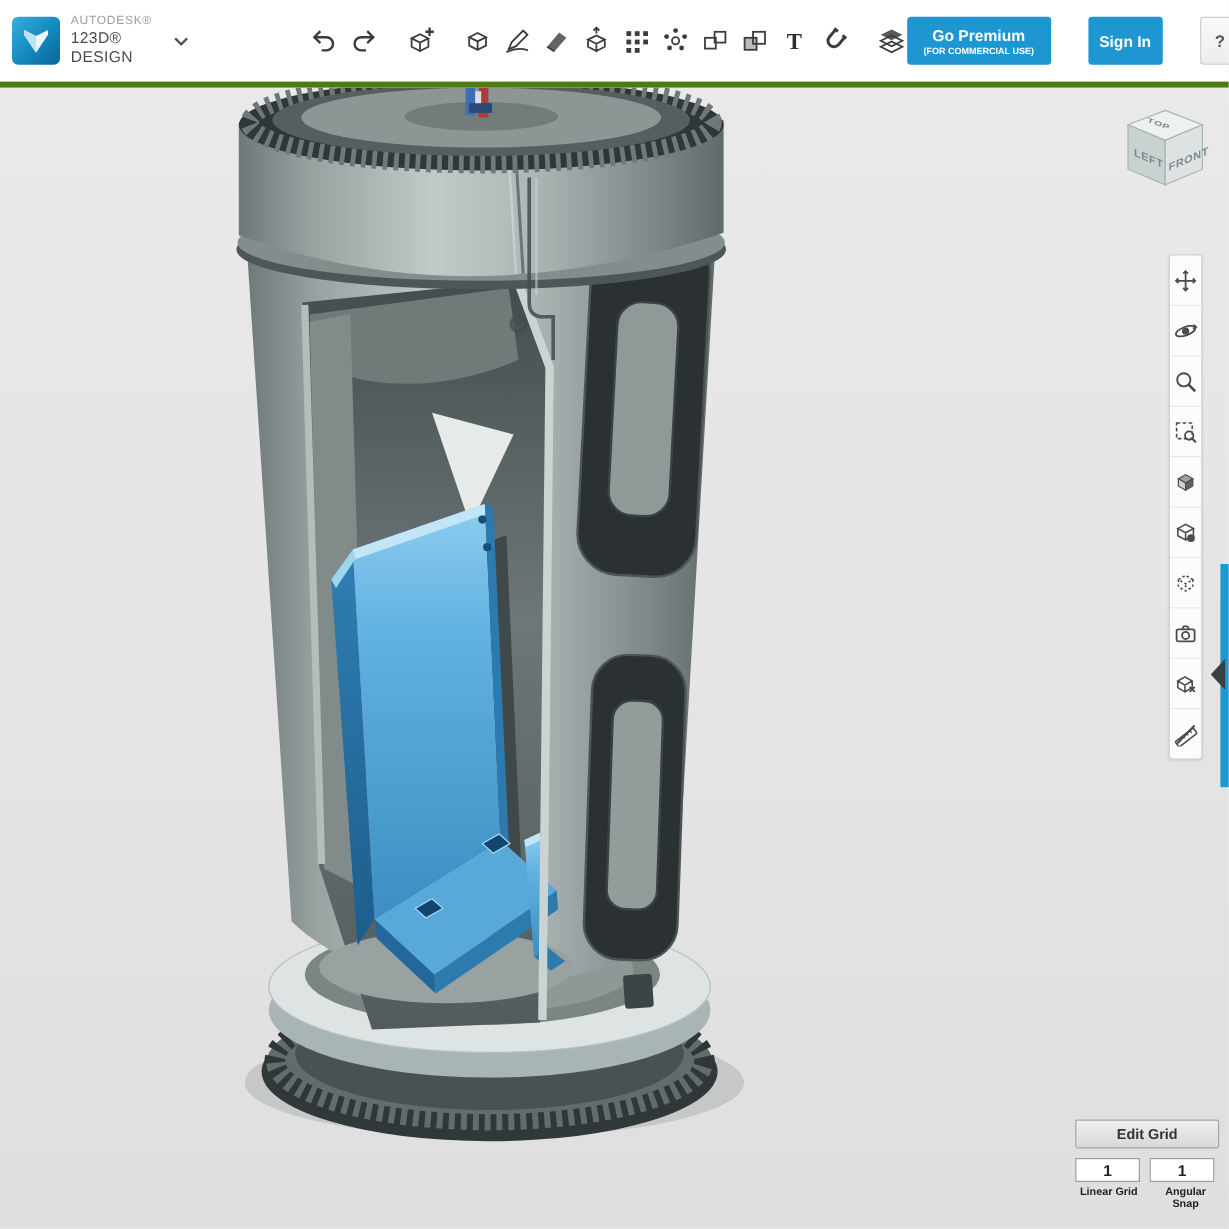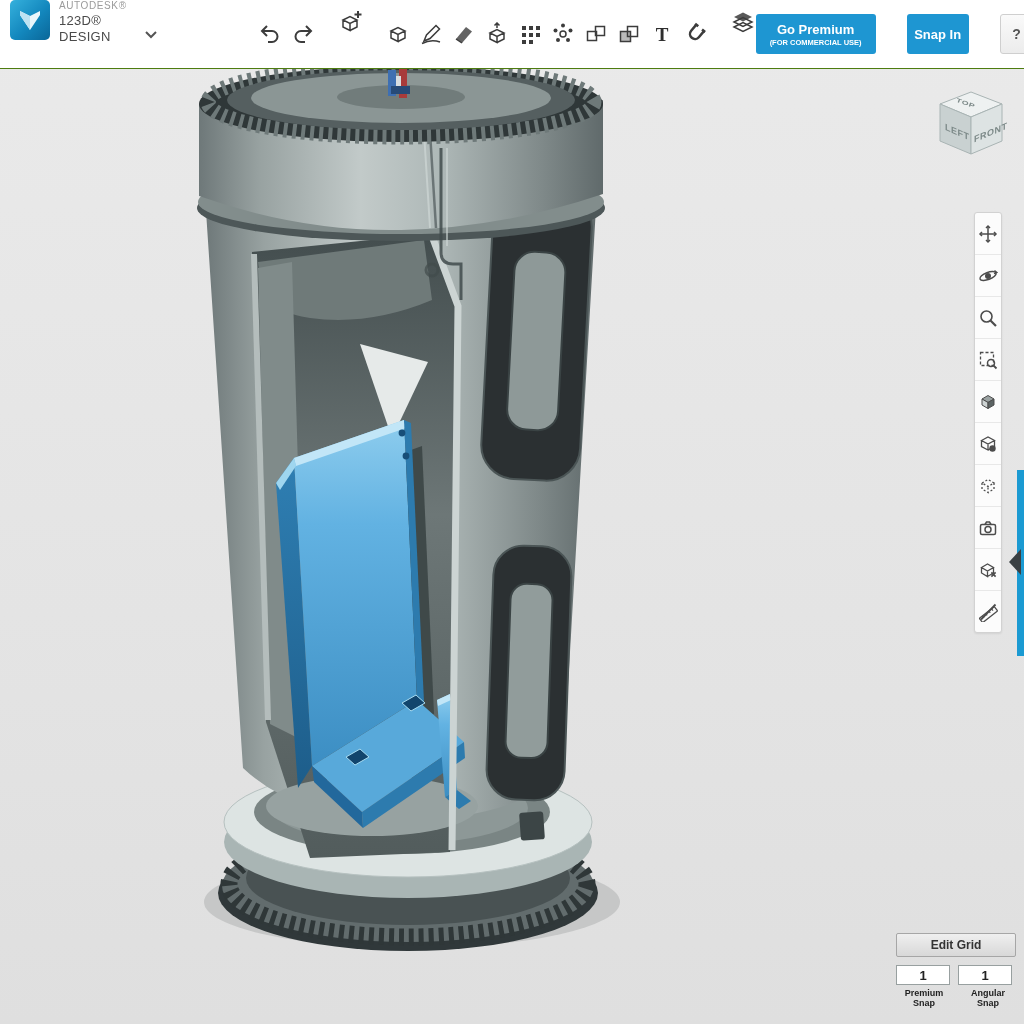--- a/index.html
+++ b/index.html
@@ -5,21 +5,21 @@
   html,body{margin:0;padding:0;}
   body{
     width:1024px;height:1024px;position:relative;overflow:hidden;
     background:linear-gradient(180deg,#eaeaea 0%,#e4e4e4 60%,#dfdfdf 100%);
     font-family:"Liberation Sans", sans-serif;
     -webkit-font-smoothing:antialiased;
   }
   
   .topbar{
     position:absolute;top:0;left:0;right:0;height:68px;background:#ffffff;
-    border-bottom:1px solid #4d7c0f;z-index:10;display:flex;
+    border-bottom:5px solid #4d7c0f;z-index:10;display:flex;align-items:center;
   }
   .logo{
     width:40px;height:40px;margin-left:10px;border-radius:5px;flex:0 0 auto;
     background:linear-gradient(135deg,#35b1dd 0%,#1387bd 55%,#0a6698 100%);
     display:flex;align-items:center;justify-content:center;
   }
   .brand{margin-left:9px;line-height:1.25;}
   .brand .l1{font-size:10px;color:#9b9b9b;letter-spacing:.6px;}
   .brand .l2{font-size:13px;font-weight:normal;color:#4a4a4a;letter-spacing:.3px;}
   .chev{margin-left:16px;cursor:pointer;display:flex;align-items:center;}
@@ -316,21 +316,21 @@
       <path d="M4 18 L13 13.5 L22 18 L13 22.5 Z" fill="none" stroke="#3c3c3c" stroke-width="1.5"></path>
     </svg>
   </div>
 
   <div class="right-btns">
     <div class="btn-prem">
       <div class="a">Go Premium</div>
       <div class="b">(FOR COMMERCIAL USE)</div>
     </div>
     <div class="btn-sign">
-      <span>Snap In</span>
+      <span>Sign In</span>
     </div>
     <div class="btn-help">
       <span>?</span>
     </div>
   </div>
 </div>
 
 <div class="viewcube">
   <svg width="82" height="90" viewBox="0 0 82 90">
     <polygon points="41,6 72,18 41,31 10,18" fill="#eef1f1" stroke="#a9b4b4" stroke-width="1"></polygon>
@@ -428,16 +428,16 @@
 <div class="edge-strip" style="background:#1b9ad2;"></div>
 <div class="edge-arrow"></div>
 
 <div class="gridpanel">
   <div class="gp-btn">Edit Grid</div>
   <div class="gp-inputs">
     <input type="text" value="1" style="">
     <input type="text" value="1" style="">
   </div>
   <div class="gp-labels">
-    <span>Premium Snap</span>
+    <span>Linear Grid</span>
     <span>Angular Snap</span>
   </div>
 </div>
 
 </body></html>

